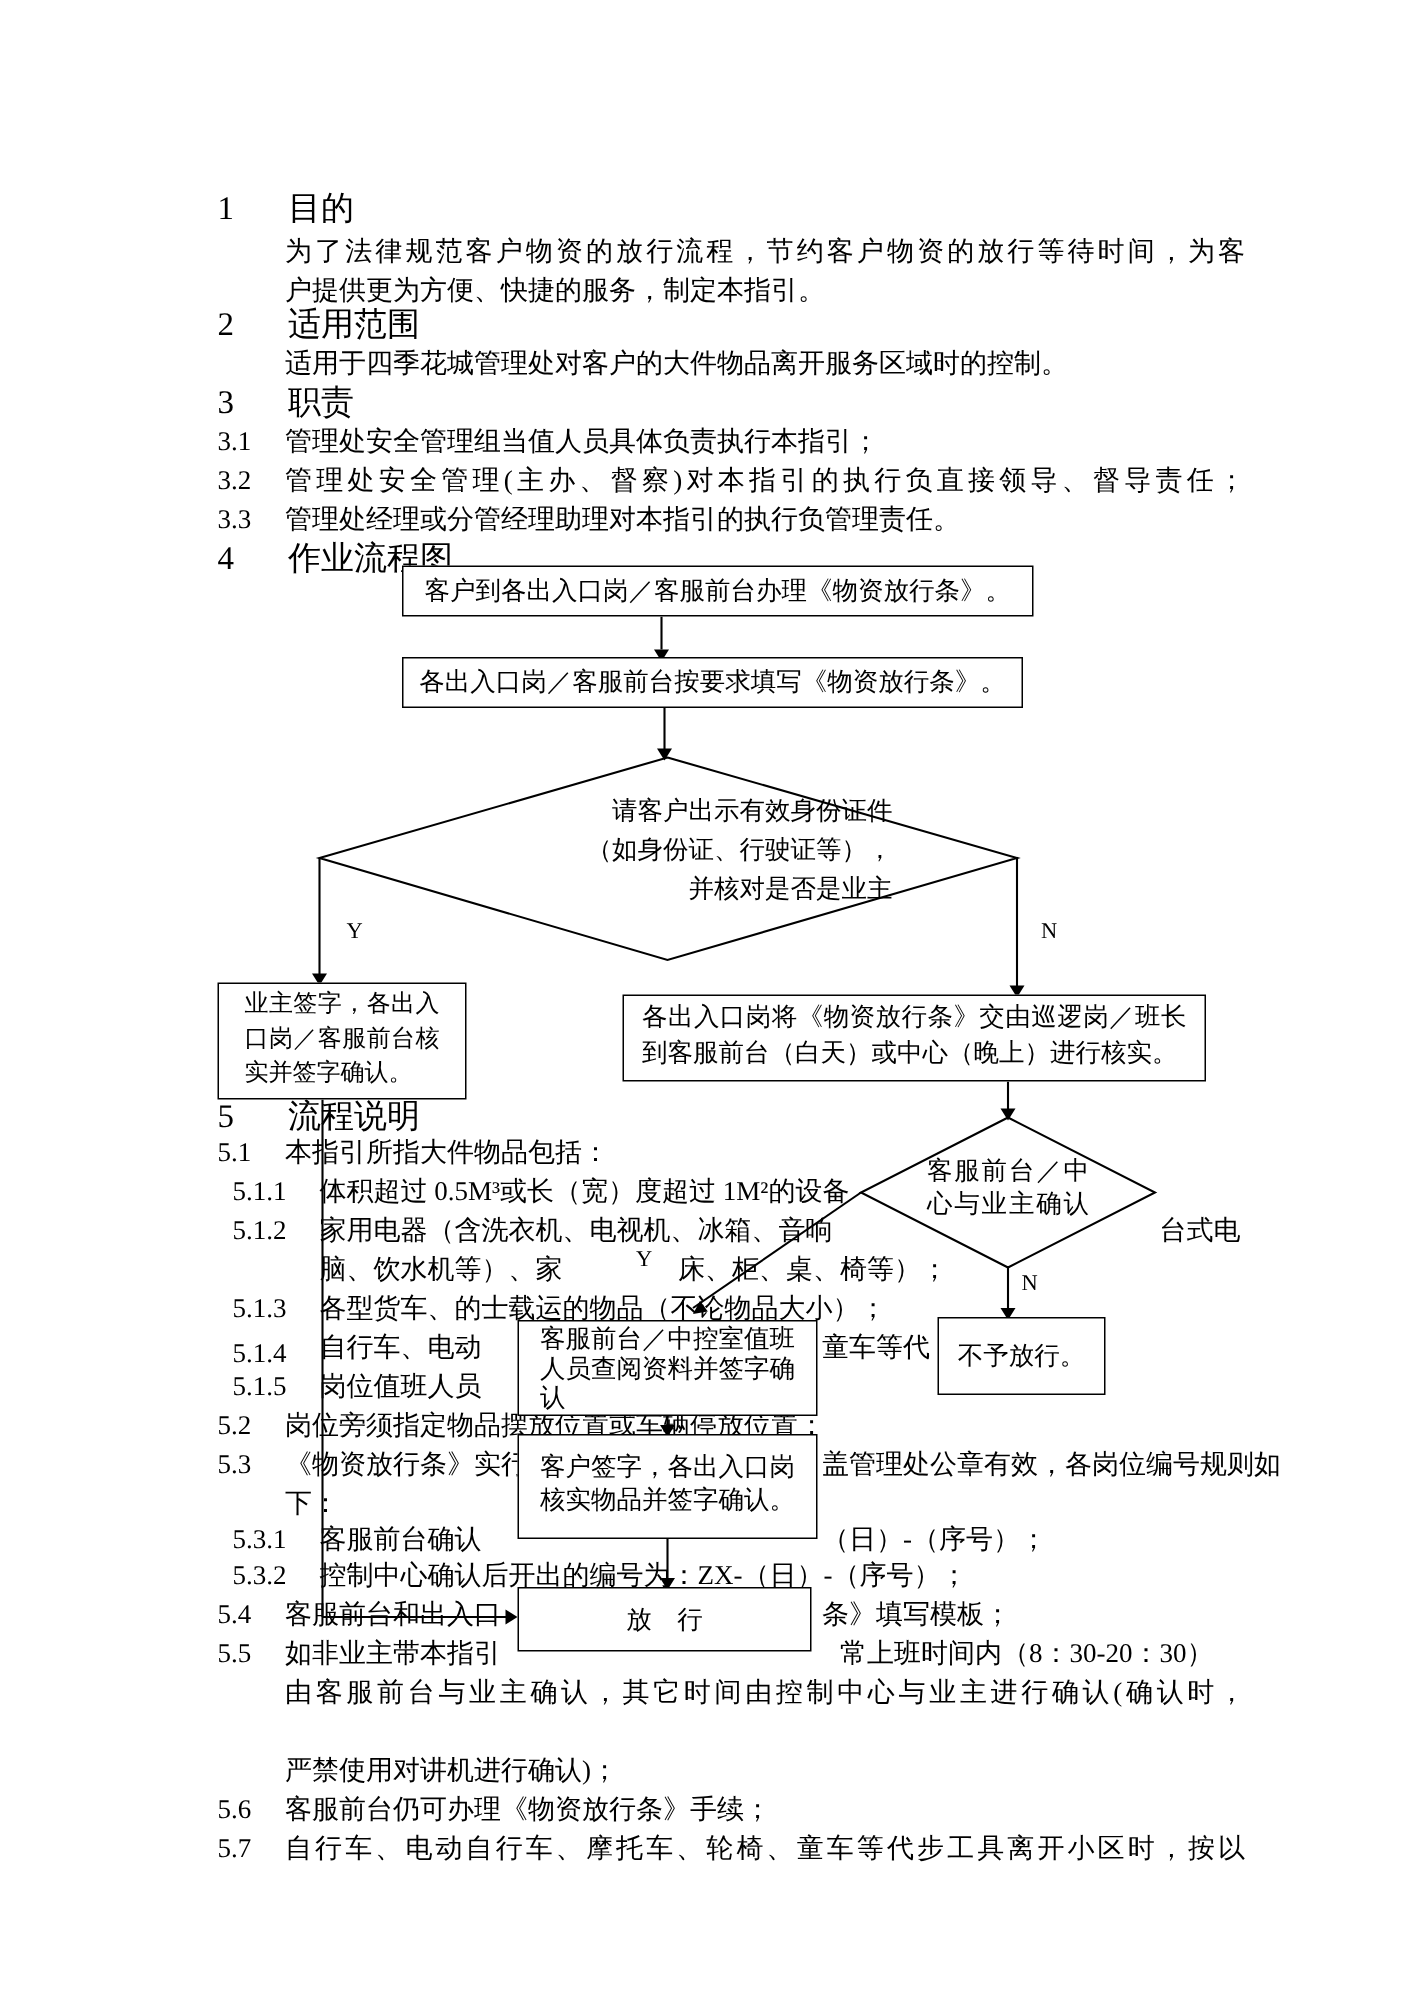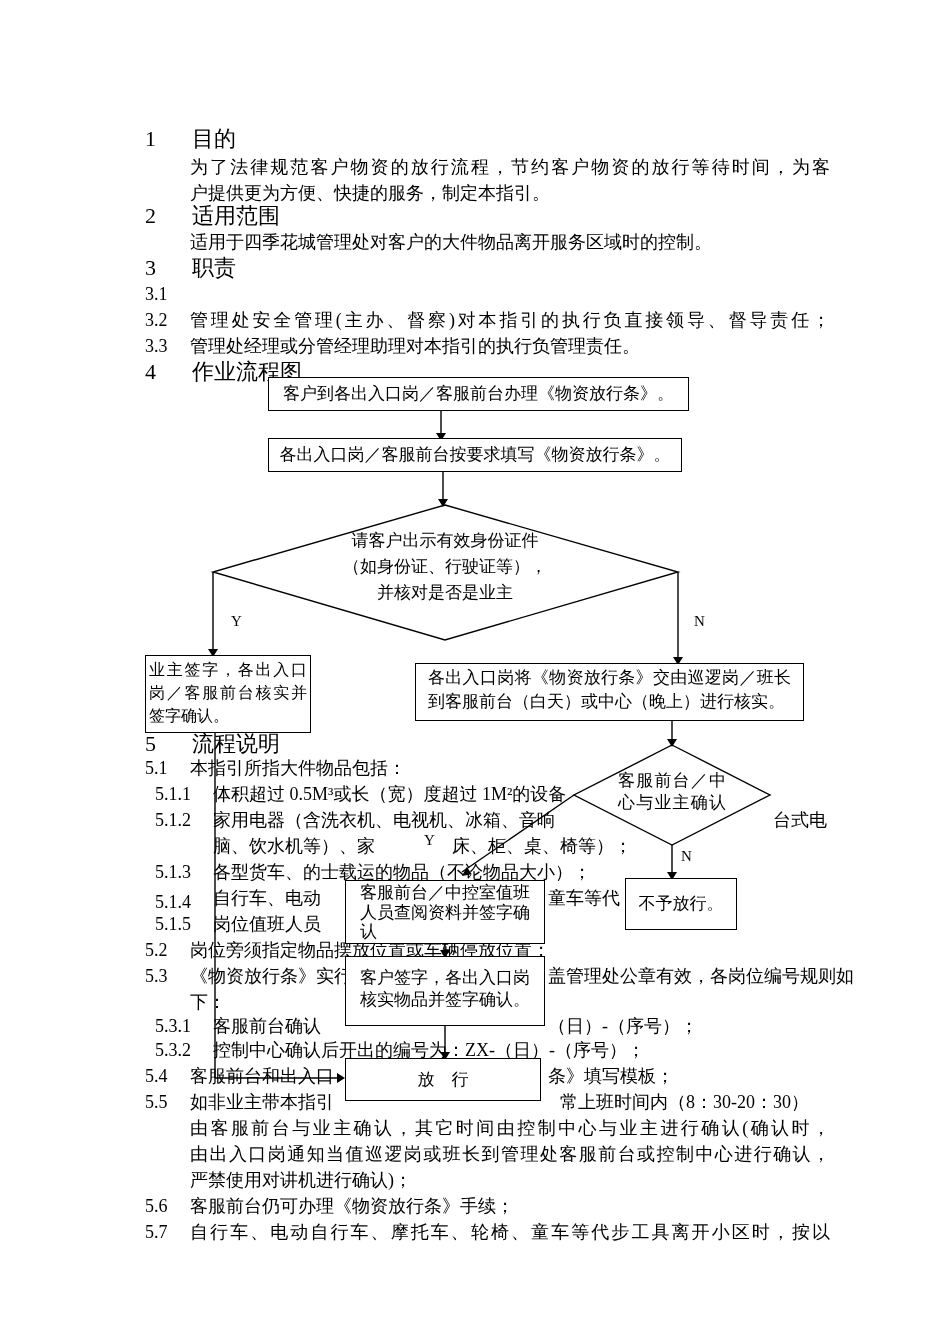--- a/index.html
+++ b/index.html
@@ -5,41 +5,42 @@
   html,body{margin:0;padding:0;background:#888;}
   .page{position:relative;width:950px;height:1344px;margin:0 auto;background:#fff;
         font-family:"Liberation Serif","DejaVu Serif",serif;color:#000;overflow:hidden;}
   .ln{position:absolute;z-index:1;font-size:18px;line-height:20px;white-space:pre;}
   .hd{font-size:22px;line-height:26px;}
   .just{white-space:normal;width:640px;text-align:justify;text-align-last:justify;}
   .fcsvg{position:absolute;left:0;top:0;z-index:2;}
   .fcbox{position:absolute;z-index:3;background:#fff;border:1.5px solid #000;box-sizing:border-box;
          font-size:17px;line-height:24px;text-align:justify;}
   .ctr{display:flex;align-items:center;justify-content:center;text-align:center;}
-  .dtx{position:absolute;z-index:3;text-align:center;font-size:17px;line-height:26px;}
+  .dtx{position:absolute;z-index:3;text-align:right;font-size:17px;line-height:26px;}
   .lbl{position:absolute;z-index:4;font-size:15px;line-height:18px;}
   .whitebg{background:#fff;padding:0 9px;}
 </style>
 </head>
 <body>
 
 <div class="page">
 
   <div class="ln hd" style="left:145px;top:126px">1</div>
   <div class="ln hd" style="left:192px;top:126px">目的</div>
   <div class="ln just" style="left:190px;top:157px">为了法律规范客户物资的放行流程，节约客户物资的放行等待时间，为客</div>
   <div class="ln" style="left:190px;top:183px">户提供更为方便、快捷的服务，制定本指引。</div>
 
   <div class="ln hd" style="left:145px;top:203px">2</div>
   <div class="ln hd" style="left:192px;top:203px">适用范围</div>
   <div class="ln" style="left:190px;top:232px">适用于四季花城管理处对客户的大件物品离开服务区域时的控制。</div>
 
   <div class="ln hd" style="left:145px;top:255px">3</div>
   <div class="ln hd" style="left:192px;top:255px">职责</div>
   <div class="ln" style="left:145px;top:284px">3.1</div>
+  <div class="ln" style="left:190px;top:284px">管理处安全管理组当值人员具体负责执行本指引；</div>
   <div class="ln" style="left:145px;top:310px">3.2</div>
   <div class="ln just" style="left:190px;top:310px">管理处安全管理(主办、督察)对本指引的执行负直接领导、督导责任；</div>
   <div class="ln" style="left:145px;top:336px">3.3</div>
   <div class="ln" style="left:190px;top:336px">管理处经理或分管经理助理对本指引的执行负管理责任。</div>
 
   <div class="ln hd" style="left:145px;top:359px">4</div>
   <div class="ln hd" style="left:192px;top:359px">作业流程图</div>
 
   <div class="ln hd" style="left:145px;top:731px">5</div>
   <div class="ln hd" style="left:192px;top:731px">流程说明</div>
@@ -82,21 +83,20 @@
   <div class="ln" style="left:213px;top:1040px">控制中心确认后开出的编号为：ZX-（日）-（序号）；</div>
 
   <div class="ln" style="left:145px;top:1066px">5.4</div>
   <div class="ln" style="left:190px;top:1066px">客服前台和出入口</div>
   <div class="ln" style="left:548px;top:1066px">条》填写模板；</div>
 
   <div class="ln" style="left:145px;top:1092px">5.5</div>
   <div class="ln" style="left:190px;top:1092px">如非业主带本指引</div>
   <div class="ln" style="left:560px;top:1092px">常上班时间内（8：30-20：30）</div>
   <div class="ln just" style="left:190px;top:1118px">由客服前台与业主确认，其它时间由控制中心与业主进行确认(确认时，</div>
-  <div class="ln just" style="left:190px;top:1144px">由出入口岗通知当值巡逻岗或班长到管理处客服前台或控制中心进行确认，</div>
   <div class="ln" style="left:190px;top:1170px">严禁使用对讲机进行确认)；</div>
 
   <div class="ln" style="left:145px;top:1196px">5.6</div>
   <div class="ln" style="left:190px;top:1196px">客服前台仍可办理《物资放行条》手续；</div>
 
   <div class="ln" style="left:145px;top:1222px">5.7</div>
   <div class="ln just" style="left:190px;top:1222px">自行车、电动自行车、摩托车、轮椅、童车等代步工具离开小区时，按以</div>
 
   <svg class="fcsvg" width="950" height="1344" viewBox="0 0 950 1344">
     <g stroke="#000" stroke-width="1.4" fill="none">
@@ -133,21 +133,21 @@
   <div class="fcbox ctr" style="left:268px;top:438px;width:414px;height:34px">各出入口岗／客服前台按要求填写《物资放行条》。</div>
 
   <div class="dtx" style="left:295px;top:528px;width:300px">
     <div>请客户出示有效身份证件</div>
     <div>（如身份证、行驶证等），</div>
     <div>并核对是否是业主</div>
   </div>
   <div class="lbl" style="left:231px;top:612px">Y</div>
   <div class="lbl" style="left:694px;top:612px">N</div>
 
-  <div class="fcbox" style="left:145px;top:655px;width:166px;height:78px;padding:2px 3px;font-size:16px;line-height:23px">业主签字，各出入口岗／客服前台核实并签字确认。</div>
+  <div class="fcbox" style="left:145px;top:655px;width:166px;height:78px;padding:2px 17px;font-size:16px;line-height:23px">业主签字，各出入口岗／客服前台核实并签字确认。</div>
 
   <div class="fcbox" style="left:415px;top:663px;width:389px;height:58px;padding:2px 12px">各出入口岗将《物资放行条》交由巡逻岗／班长到客服前台（白天）或中心（晚上）进行核实。</div>
 
   <div class="dtx" style="left:618px;top:770px;width:108px;line-height:22px;text-align:justify;text-align-last:justify">
     <div>客服前台／中心与业主确认</div>
   </div>
   <div class="lbl whitebg" style="left:415px;top:831px">Y</div>
   <div class="lbl" style="left:681px;top:847px">N</div>
 
   <div class="fcbox" style="left:345px;top:880px;width:200px;height:64px;padding:2px 14px;line-height:19.5px">客服前台／中控室值班人员查阅资料并签字确认</div>

